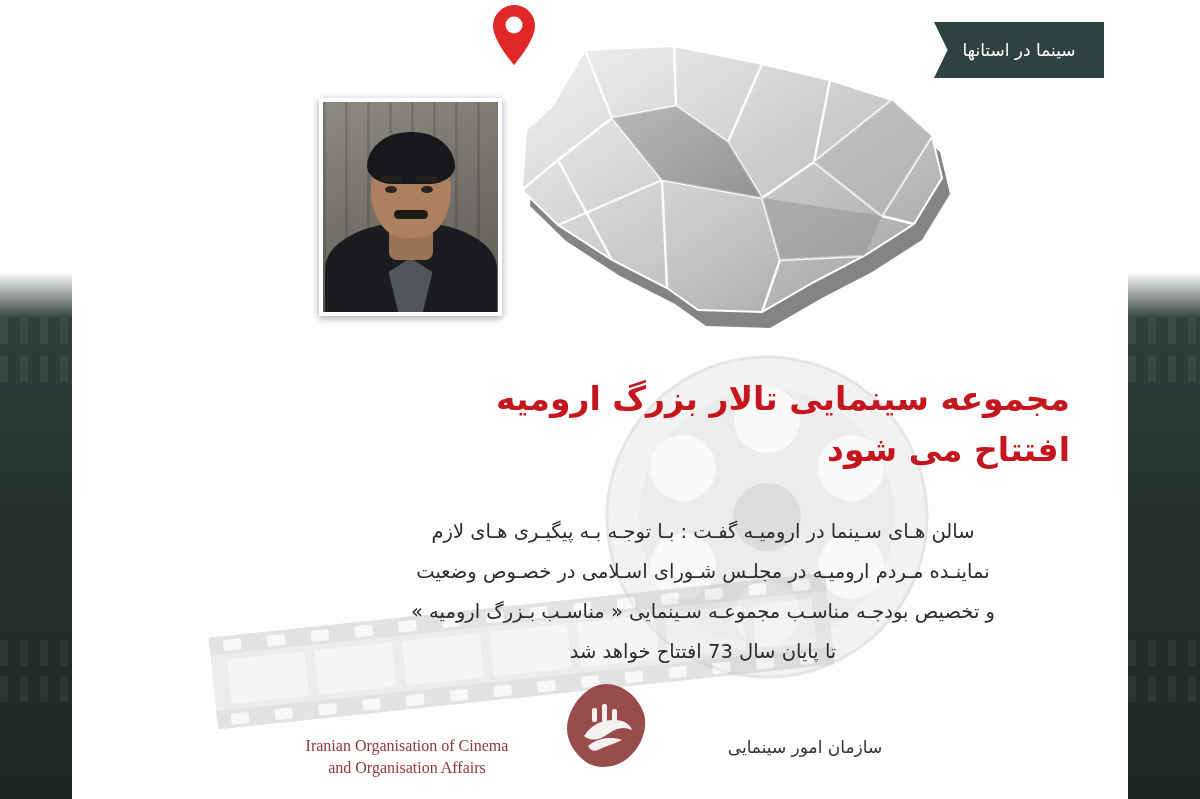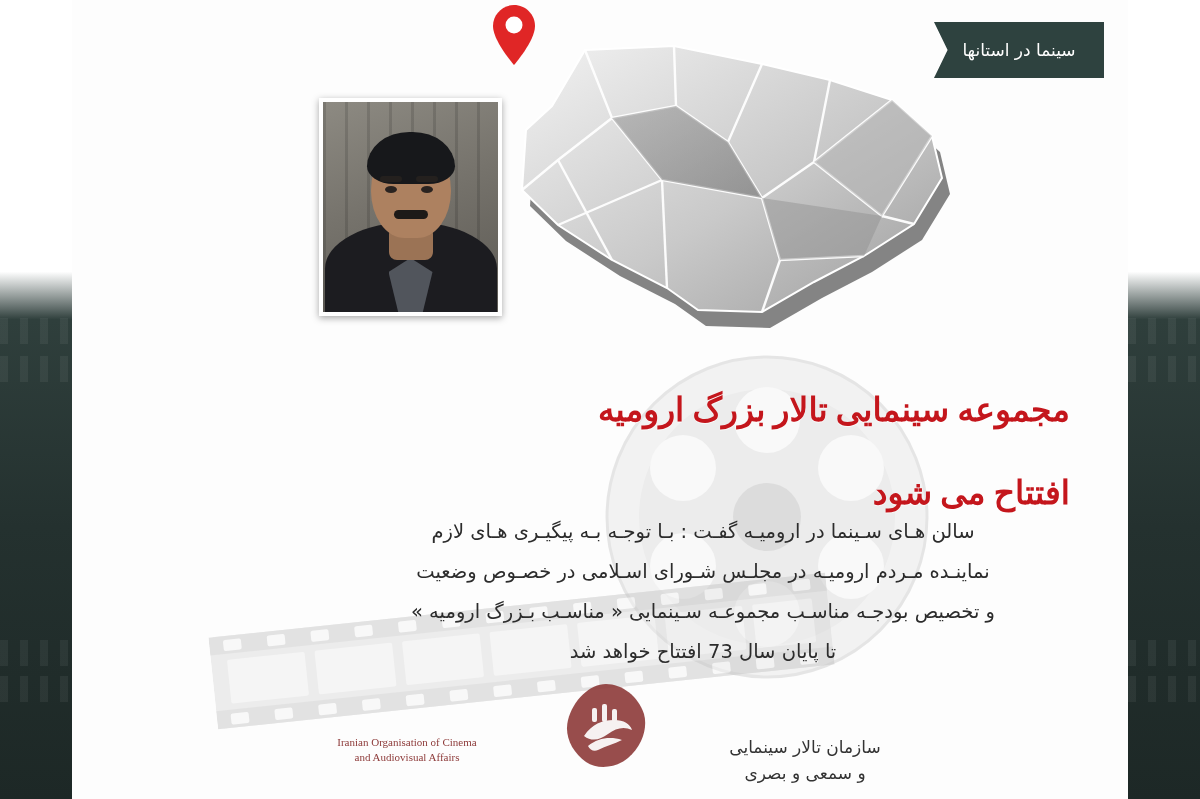--- a/index.html
+++ b/index.html
@@ -221,32 +221,31 @@
     height: 120px;
     opacity: .45;
     transform: rotate(-6deg);
   }
   .filmstrip svg { width: 100%; height: 100%; }
 
   
   .headline {
     position: absolute;
     right: 58px;
-    top: 385px;
+    top: 373px;
     width: 650px;
     text-align: right;
     color: #c4161c;
     font-weight: bold;
     font-size: 33px;
     line-height: 1.55;
     direction: rtl;
     text-shadow: 0 1px 0 rgba(255,255,255,.7);
-    font-family: Liberation Serif, serif;
-  }
-  .headline .l2 { display: block; margin-top: 32px; }
+  }
+  .headline .l2 { display: block; }
 
   
   .body-text {
     position: absolute;
     right: 130px;
     top: 512px;
     width: 590px;
     text-align: justify;
     text-align-last: center;
     color: #2c2c2c;
@@ -267,21 +266,21 @@
   .footer-logo svg { width: 100%; height: 100%; }
 
   .footer-left {
     position: absolute;
     left: 200px;
     top: 735px;
     width: 270px;
     text-align: center;
     color: #8d3a39;
     font-family: "Liberation Serif", serif;
-    font-size: 11px;
+    font-size: 16px;
     line-height: 1.35;
     direction: ltr;
   }
   .footer-right {
     position: absolute;
     left: 598px;
     top: 735px;
     width: 270px;
     text-align: center;
     color: #333333;
@@ -460,22 +459,21 @@
           <path d="M30,66 C40,58 52,56 64,60 C56,64 48,66 40,70 C36,72 32,70 30,66 Z"></path>
           <rect x="34" y="28" width="5" height="14" rx="2"></rect>
           <rect x="44" y="24" width="5" height="18" rx="2"></rect>
           <rect x="54" y="29" width="5" height="13" rx="2"></rect>
         </g>
       </svg>
     </div>
 
     <div class="footer-left">
       <div>Iranian Organisation of Cinema</div>
-      <div>and Audiovisual Affairs</div>
+      <div>and Organisation Affairs</div>
     </div>
 
     <div class="footer-right">
-      <div>سازمان تالار سینمایی</div>
-      <div>و سمعی و بصری</div>
+      <div>سازمان امور سینمایی</div>
     </div>
 
   </div>
 </div>
 
 </body></html>

